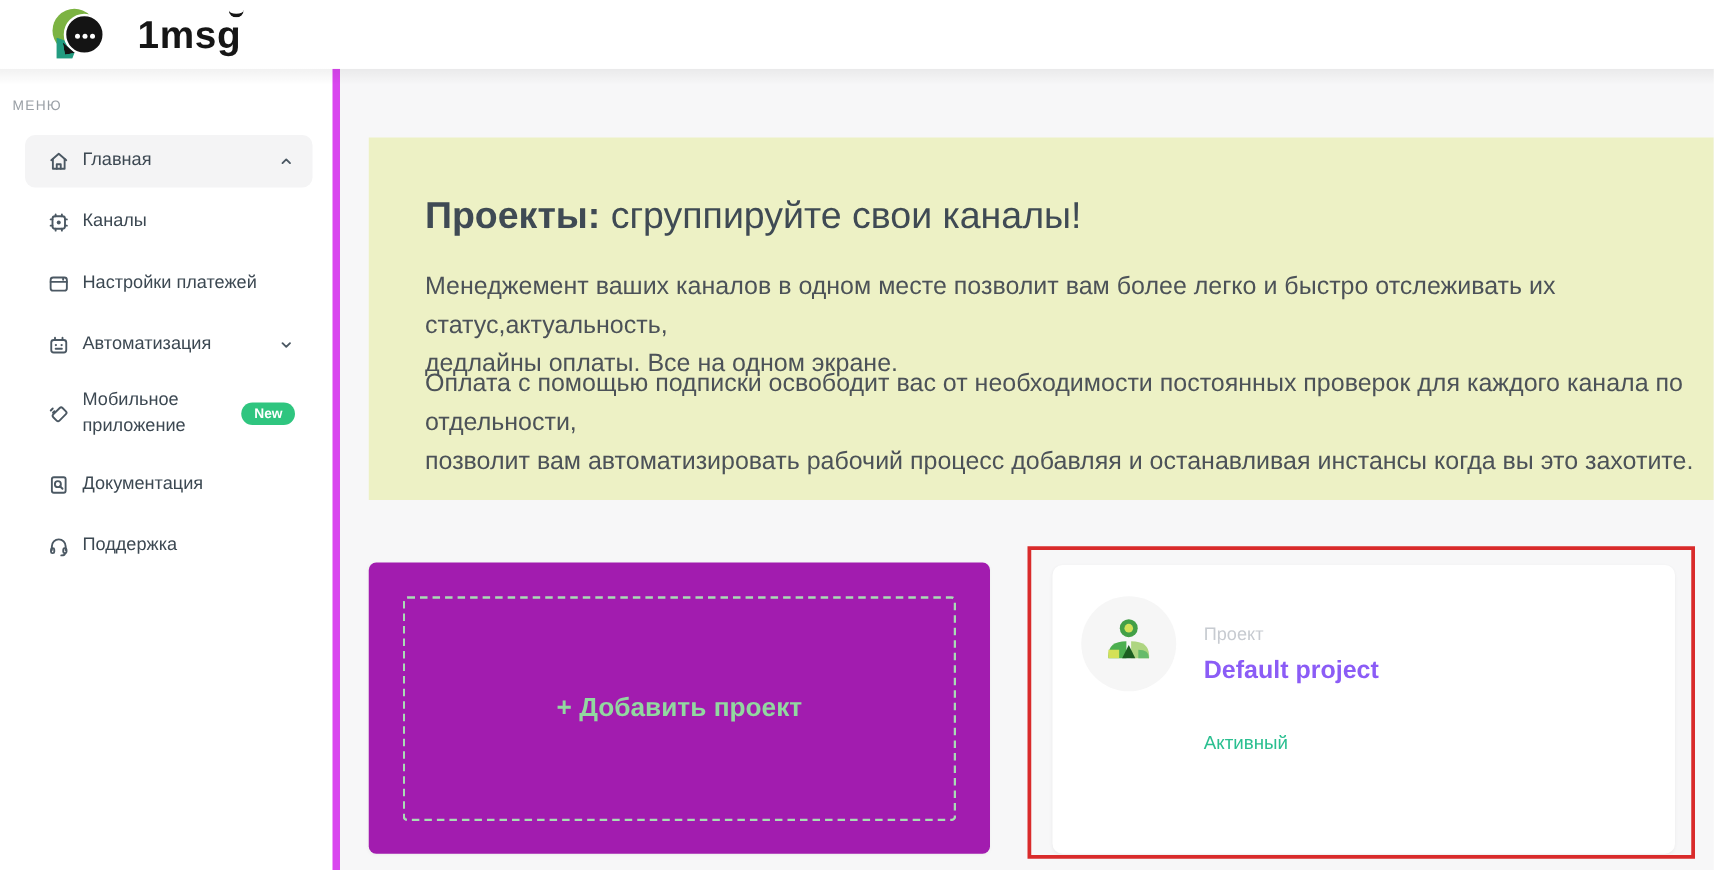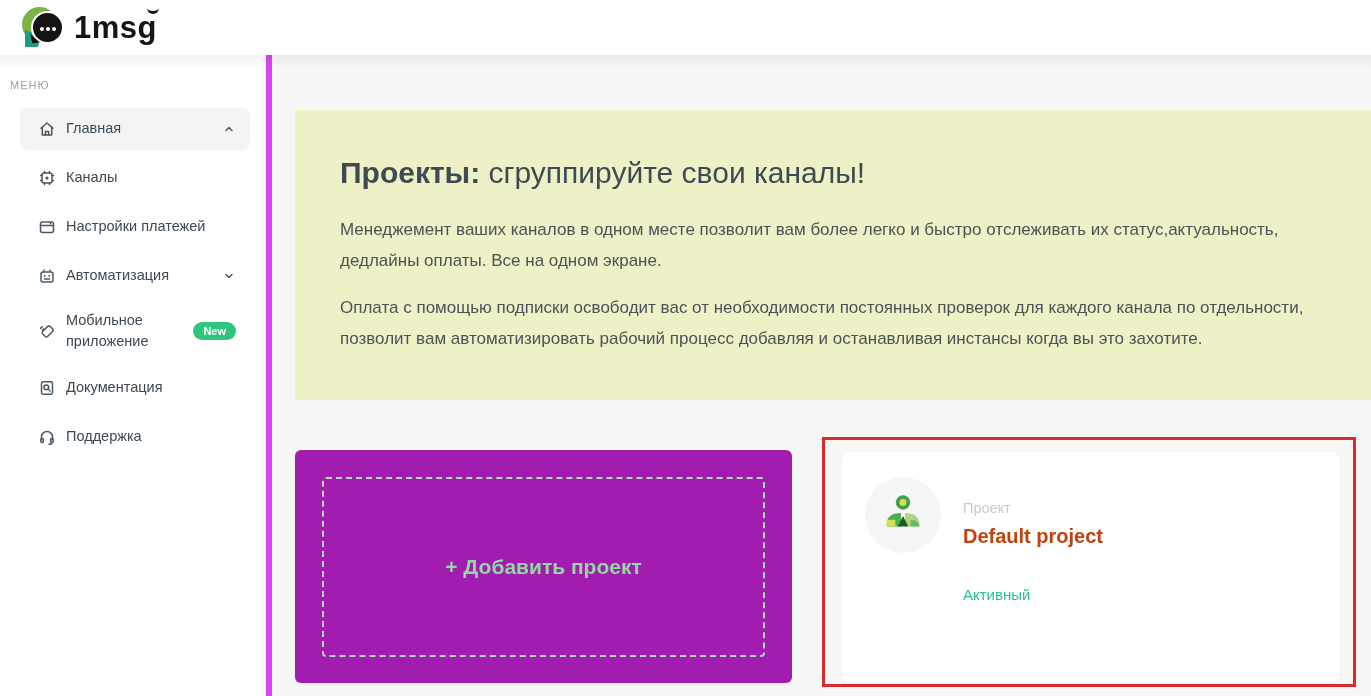--- a/index.html
+++ b/index.html
@@ -1,21 +1,21 @@
 <!DOCTYPE html>
 <html><head>
 <meta charset="utf-8">
 <style>
   * { margin:0; padding:0; box-sizing:border-box; }
   html,body { width:1371px; height:696px; overflow:hidden; background:#ffffff;
               font-family:"Liberation Sans","DejaVu Sans",sans-serif; }
 
   
   .header { position:absolute; top:0; left:0; width:1371px; height:55px; background:#fff; z-index:20; }
-  .logo { position:absolute; left:22px; top:5px; display:flex; align-items:center; gap:6px;text-align:center; }
+  .logo { position:absolute; left:42px; top:5px; display:flex; align-items:center; gap:22px;text-align:center; }
   .logo-icon { position:relative; width:46px; height:45px; }
   .logo-green { position:absolute; left:0; top:2px; width:35px; height:35px; border-radius:50%; background:#7cb342; }
   .logo-tail { position:absolute; left:3px; top:25px; width:17px; height:17px; background:#229c80;
                clip-path:polygon(0 100%, 0 0, 100% 35%, 75% 100%); }
   .logo-bubble { position:absolute; left:9px; top:6px; width:33px; height:33px; background:#141414;
                  border:2.5px solid #fff; border-radius:50%; }
   .logo-bubble::after { content:''; position:absolute; left:-2px; bottom:-1px; width:10px; height:10px;
                  background:#141414; clip-path:polygon(0 100%, 100% 20%, 100% 100%); transform:rotate(80deg); }
   .logo-dot { position:absolute; top:14px; width:4px; height:4px; border-radius:50%; background:#fff; }
   .logo-dot:nth-child(1) { left:7px; } .logo-dot:nth-child(2) { left:13px; } .logo-dot:nth-child(3) { left:19px; }
@@ -42,40 +42,40 @@
   .badge-new { margin-left:auto; background:#2fc57f; color:#fff; font-size:11px; font-weight:700;
                padding:3px 10px; border-radius:10px; }
   svg.stroke { stroke:#4b5863; stroke-width:1.5; fill:none; stroke-linecap:round; stroke-linejoin:round; }
 
   
   .main { position:absolute; top:55px; left:272px; right:0; bottom:0; background:#f7f7f8; overflow:hidden; }
 
   .banner { position:absolute; left:23px; right:0; top:55px; height:290px; background:#edf1c5; }
   .banner-title { position:absolute; left:45px; top:46px; font-size:30px; color:#3f4a54; }
   .banner-title b { font-weight:700; }
-  .banner-p { position:absolute; left:45px; font-size:17px; line-height:31px; color:#4c5258;
+  .banner-p { position:absolute; left:45px; font-size:20px; line-height:31px; color:#4c5258;
               white-space:pre-line; }
   .banner-p.p1 { top:104px; }
   .banner-p.p2 { top:182px; }
 
   
   .card-add { position:absolute; left:23px; top:395px; width:497px; height:233px; background:#a21caf;
               border-radius:6px; box-shadow:0 1px 3px rgba(0,0,0,0.04); cursor:pointer; }
   .card-add-inner { position:absolute; left:27px; top:27px; width:443px; height:180px;
               border:2px dashed #a9dcb4; border-radius:4px; display:flex; align-items:center; justify-content:center; }
   .card-add-label { font-size:21px; font-weight:600; color:#92d8a0; }
 
   .annotation { position:absolute; left:550px; top:382px; width:534px; height:250px;
                 border:3px solid #d92b2b; z-index:12; pointer-events:none; }
   .card-project { position:absolute; left:570px; top:397px; width:498px; height:231px; background:#fff;
                   border-radius:8px; box-shadow:0 1px 3px rgba(0,0,0,0.05); cursor:pointer; z-index:11; }
   .avatar { position:absolute; left:23px; top:25px; width:76px; height:76px; border-radius:50%;
             background:#f6f6f6; display:flex; align-items:center; justify-content:center; }
   .proj-type { position:absolute; left:121px; top:48px; font-size:14.5px; color:#c7cbd1; }
-  .proj-name { position:absolute; left:121px; top:73px; font-size:20px; font-weight:700; color:#c2410c; }
+  .proj-name { position:absolute; left:121px; top:73px; font-size:20px; font-weight:700; color:#8b5cf6; }
   .proj-status { position:absolute; left:121px; top:134px; font-size:15px; font-weight:500; color:#2abf90; }
 </style>
 </head>
 <body>
 
 <div class="header">
   <div class="logo">
     <div class="logo-icon">
       <span class="logo-green"></span>
       <span class="logo-tail"></span>

